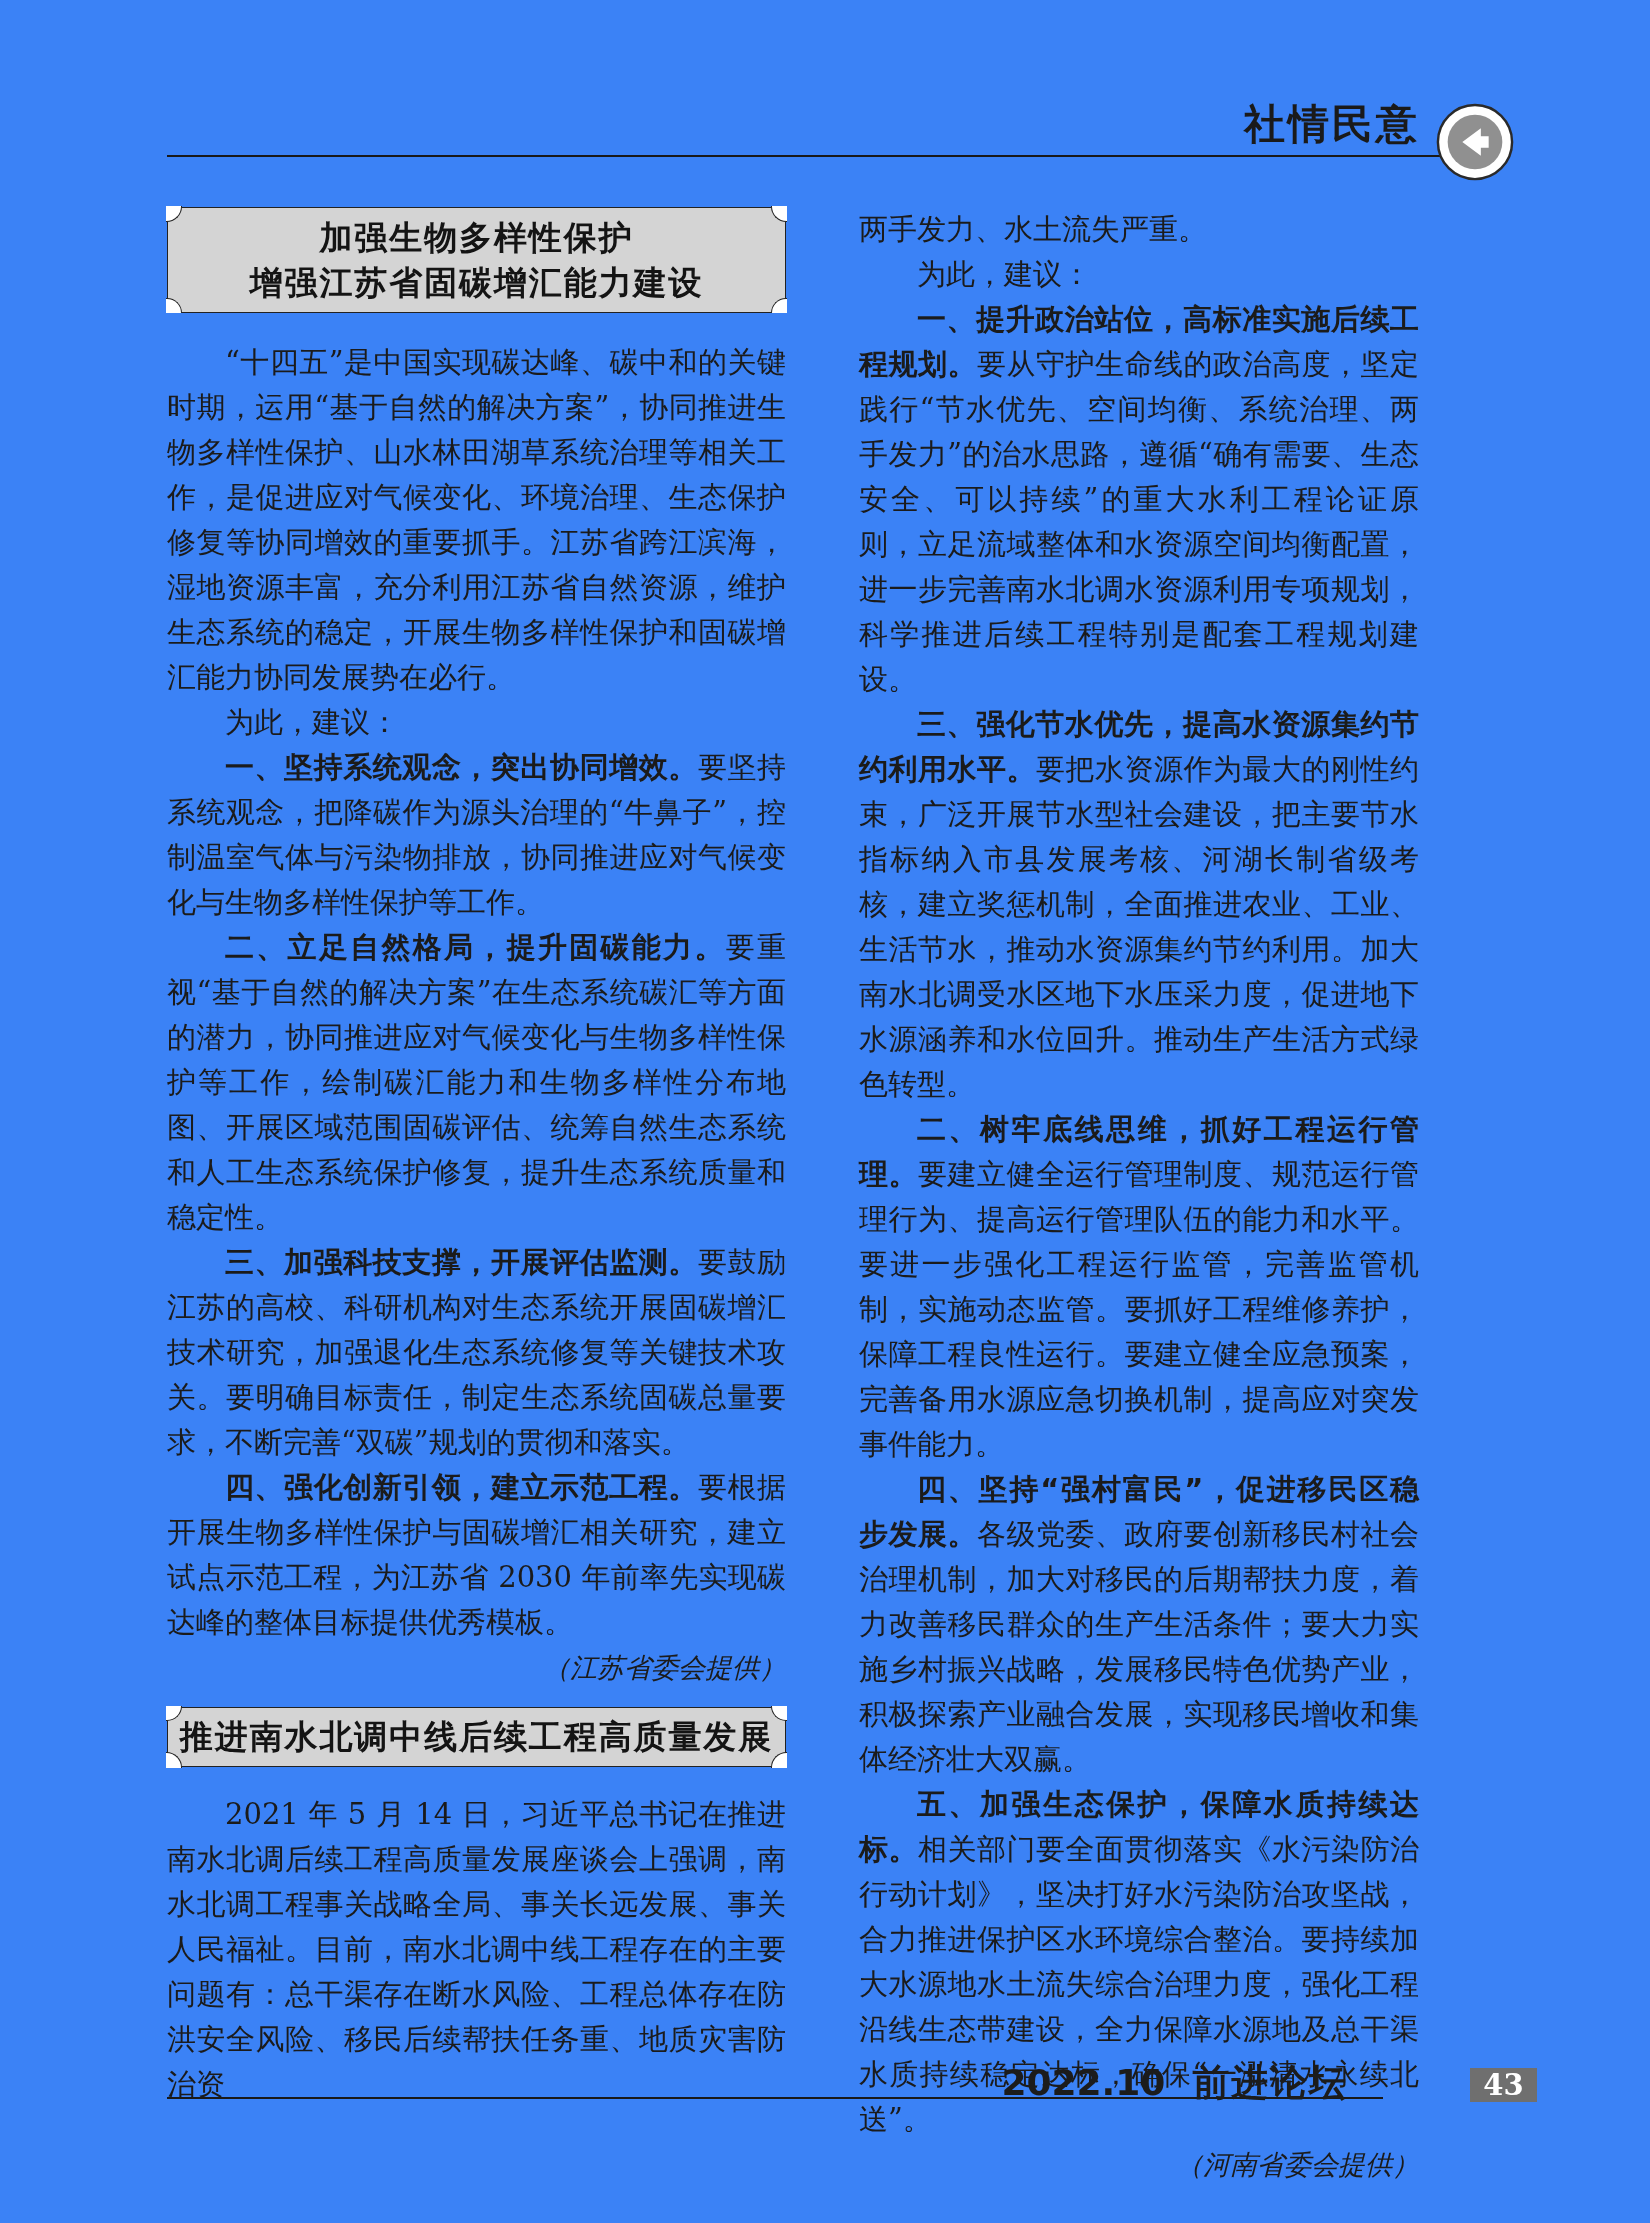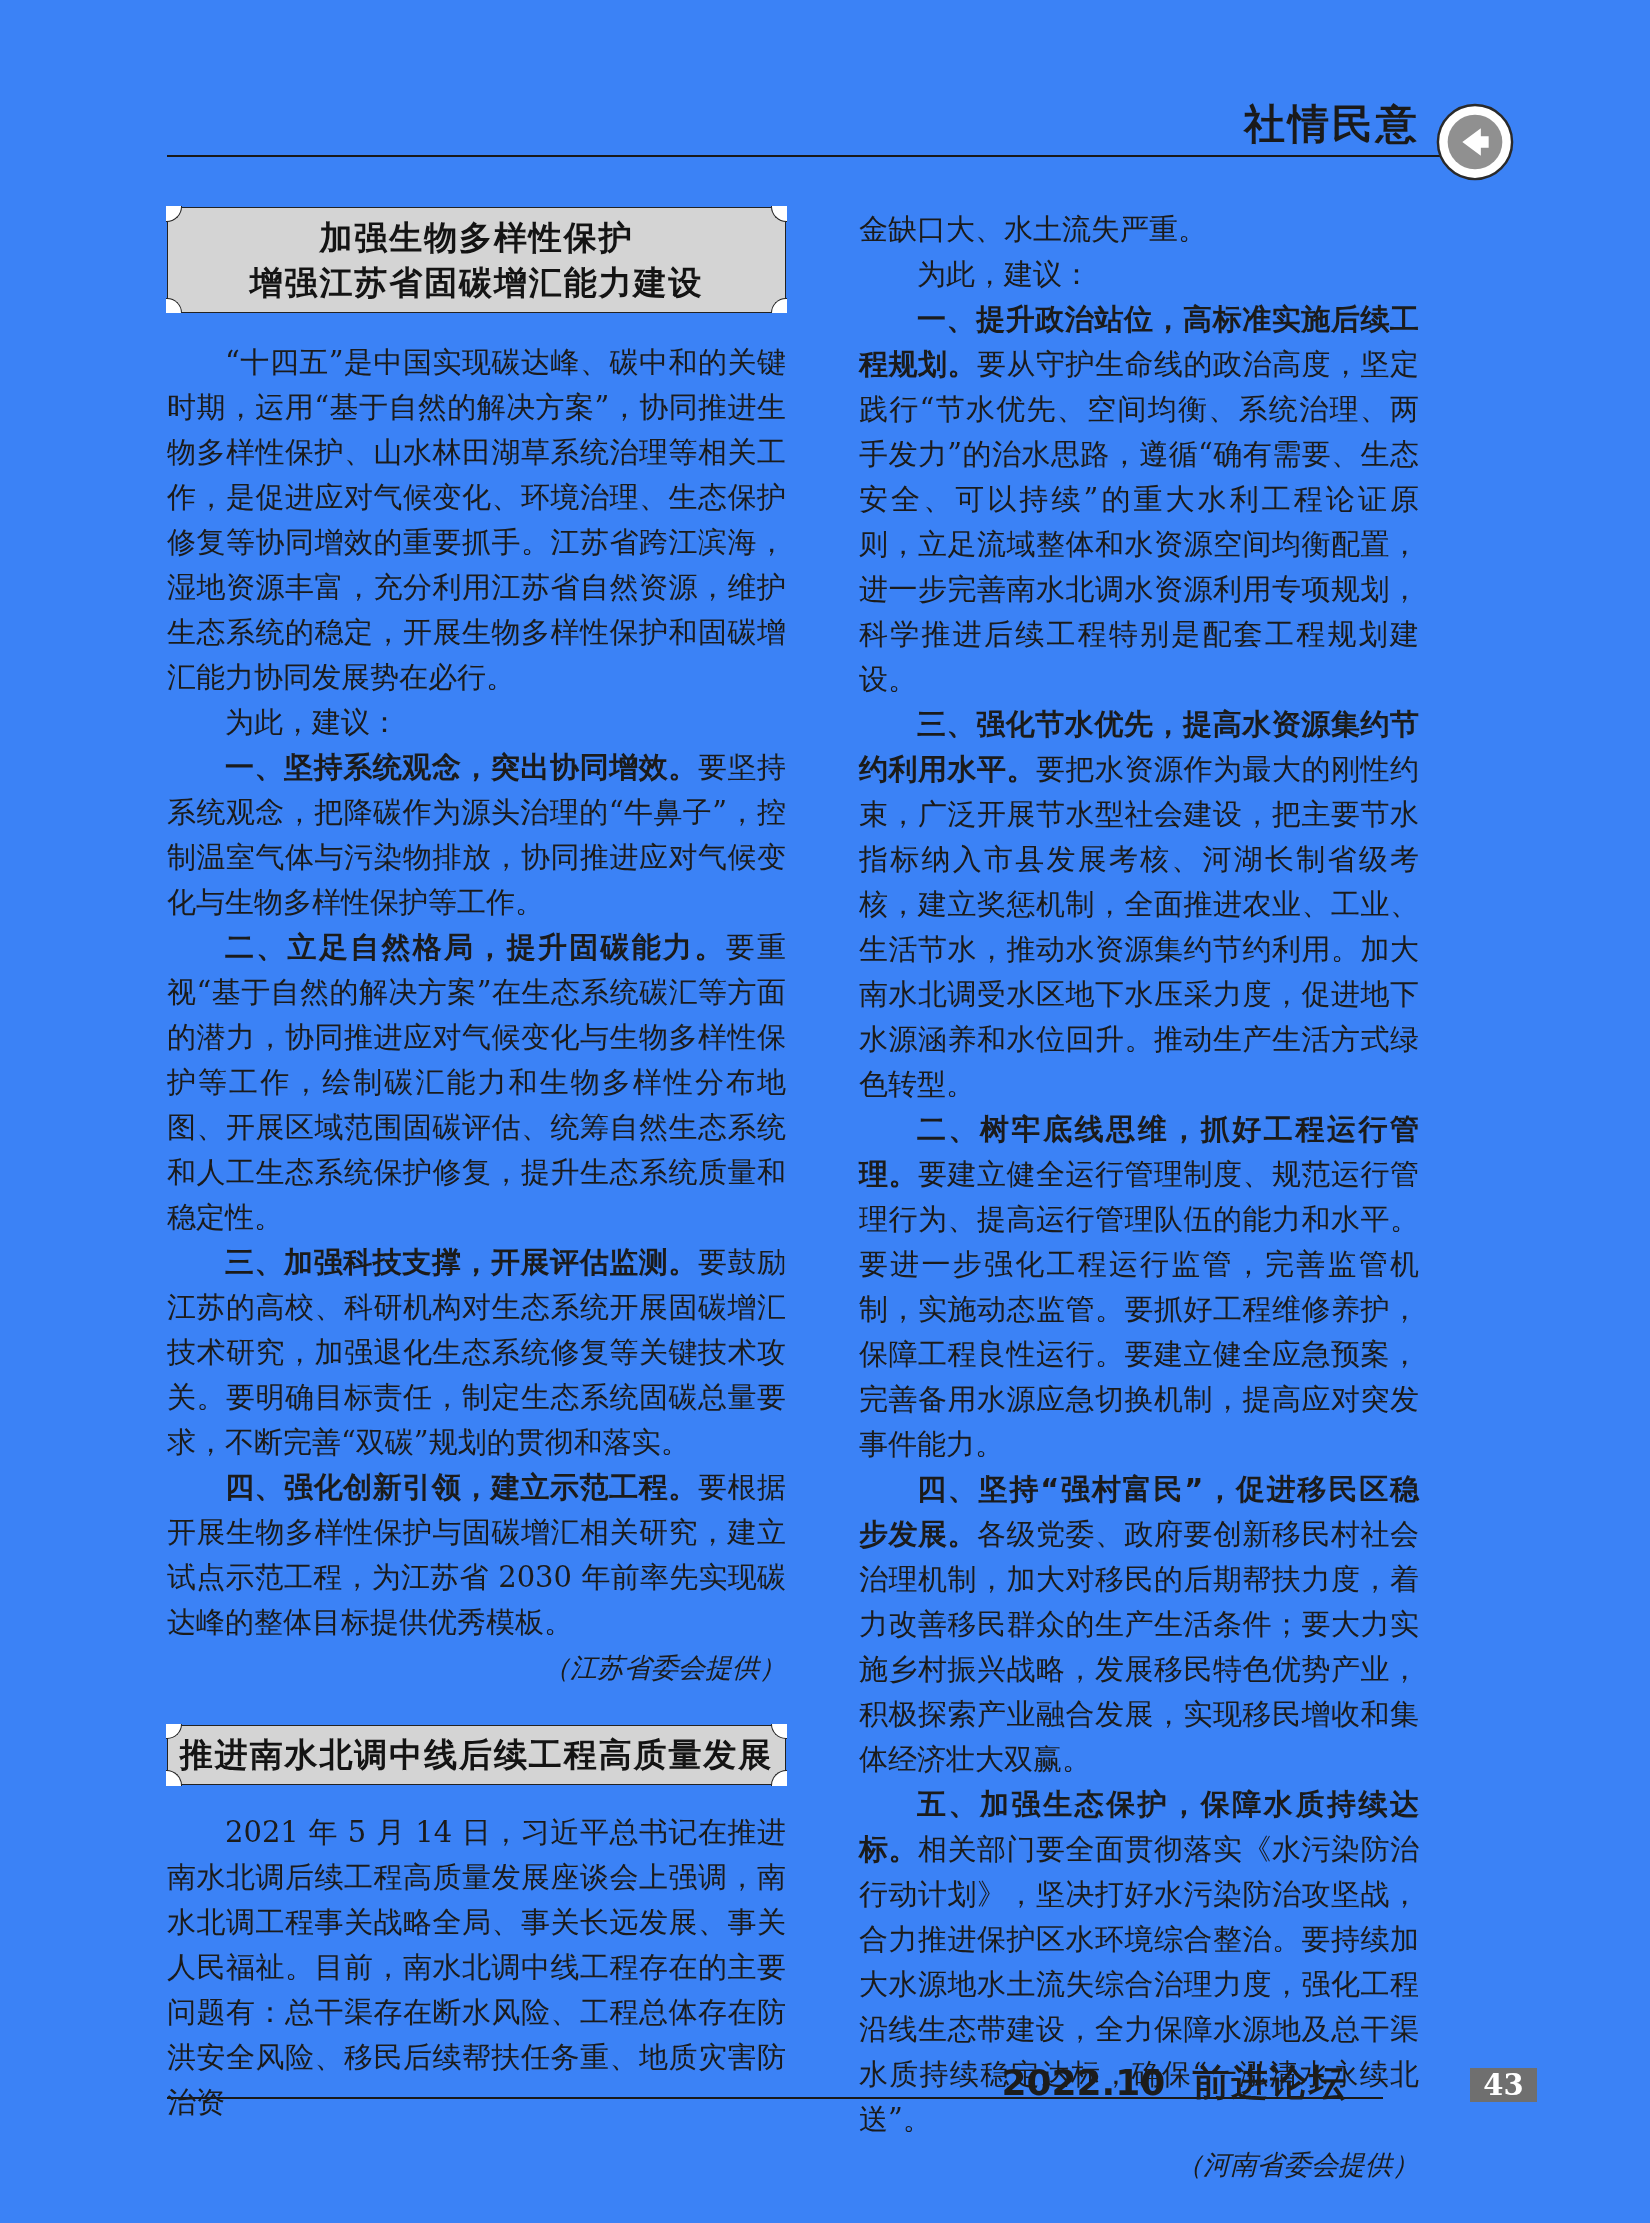--- a/index.html
+++ b/index.html
@@ -36,21 +36,21 @@
   
   .titlebox {
     position:relative; background:#d4d4d4; border:1.9px solid #222222;
     text-align:center;
     font-family:"DejaVu Serif","Liberation Serif",serif;
     font-weight:bold; font-size:33px; line-height:45px; color:#141414;
     padding:6.8px 0;
   }
   .titlebox .tline { display:block; letter-spacing:1.9px; }
   .tb1 { margin-bottom:27px; }
-  .tb2 { margin-top:35px; margin-bottom:25px; }
+  .tb2 { margin-top:17px; margin-bottom:25px; }
   .notch { position:absolute; width:14.6px; height:14.6px; background:#ffffff; }
   .notch.tl { top:-1.9px; left:-1.9px;  border-right:1.9px solid #222; border-bottom:1.9px solid #222; border-bottom-right-radius:100%; }
   .notch.tr { top:-1.9px; right:-1.9px; border-left:1.9px solid #222;  border-bottom:1.9px solid #222; border-bottom-left-radius:100%; }
   .notch.bl { bottom:-1.9px; left:-1.9px;  border-right:1.9px solid #222; border-top:1.9px solid #222; border-top-right-radius:100%; }
   .notch.br { bottom:-1.9px; right:-1.9px; border-left:1.9px solid #222;  border-top:1.9px solid #222; border-top-left-radius:100%; }
   
   .attribution {
     margin:0; font-size:27px; line-height:45px; text-align:right;
     font-style:italic; color:#1b1b1b;
   }
@@ -118,21 +118,21 @@
         <span class="notch tr"></span>
         <span class="notch bl"></span>
         <span class="notch br"></span>
         <span class="tline">推进南水北调中线后续工程高质量发展</span>
       </div>
 
       <p class="body">2021 年 5 月 14 日，习近平总书记在推进南水北调后续工程高质量发展座谈会上强调，南水北调工程事关战略全局、事关长远发展、事关人民福祉。目前，南水北调中线工程存在的主要问题有：总干渠存在断水风险、工程总体存在防洪安全风险、移民后续帮扶任务重、地质灾害防治资</p>
     </div>
 
     <div class="col-right">
-      <p class="body noindent">金缺口大、水土流失严重。</p>
+      <p class="body noindent">两手发力、水土流失严重。</p>
       <p class="body">为此，建议：</p>
       <p class="body"><span class="lead">一、提升政治站位，高标准实施后续工程规划。</span><span>要从守护生命线的政治高度，坚定践行“节水优先、空间均衡、系统治理、两手发力”的治水思路，遵循“确有需要、生态安全、可以持续”的重大水利工程论证原则，立足流域整体和水资源空间均衡配置，进一步完善南水北调水资源利用专项规划，科学推进后续工程特别是配套工程规划建设。</span></p>
       <p class="body"><span class="lead">三、强化节水优先，提高水资源集约节约利用水平。</span><span>要把水资源作为最大的刚性约束，广泛开展节水型社会建设，把主要节水指标纳入市县发展考核、河湖长制省级考核，建立奖惩机制，全面推进农业、工业、生活节水，推动水资源集约节约利用。加大南水北调受水区地下水压采力度，促进地下水源涵养和水位回升。推动生产生活方式绿色转型。</span></p>
       <p class="body"><span class="lead">二、树牢底线思维，抓好工程运行管理。</span><span>要建立健全运行管理制度、规范运行管理行为、提高运行管理队伍的能力和水平。要进一步强化工程运行监管，完善监管机制，实施动态监管。要抓好工程维修养护，保障工程良性运行。要建立健全应急预案，完善备用水源应急切换机制，提高应对突发事件能力。</span></p>
       <p class="body"><span class="lead">四、坚持“强村富民”，促进移民区稳步发展。</span><span>各级党委、政府要创新移民村社会治理机制，加大对移民的后期帮扶力度，着力改善移民群众的生产生活条件；要大力实施乡村振兴战略，发展移民特色优势产业，积极探索产业融合发展，实现移民增收和集体经济壮大双赢。</span></p>
       <p class="body"><span class="lead">五、加强生态保护，保障水质持续达标。</span><span>相关部门要全面贯彻落实《水污染防治行动计划》，坚决打好水污染防治攻坚战，合力推进保护区水环境综合整治。要持续加大水源地水土流失综合治理力度，强化工程沿线生态带建设，全力保障水源地及总干渠水质持续稳定达标，确保“一泓清水永续北送”。</span></p>
       <p class="attribution">（河南省委会提供）</p>
       <p class="editor-line"></p>
     </div>
 

